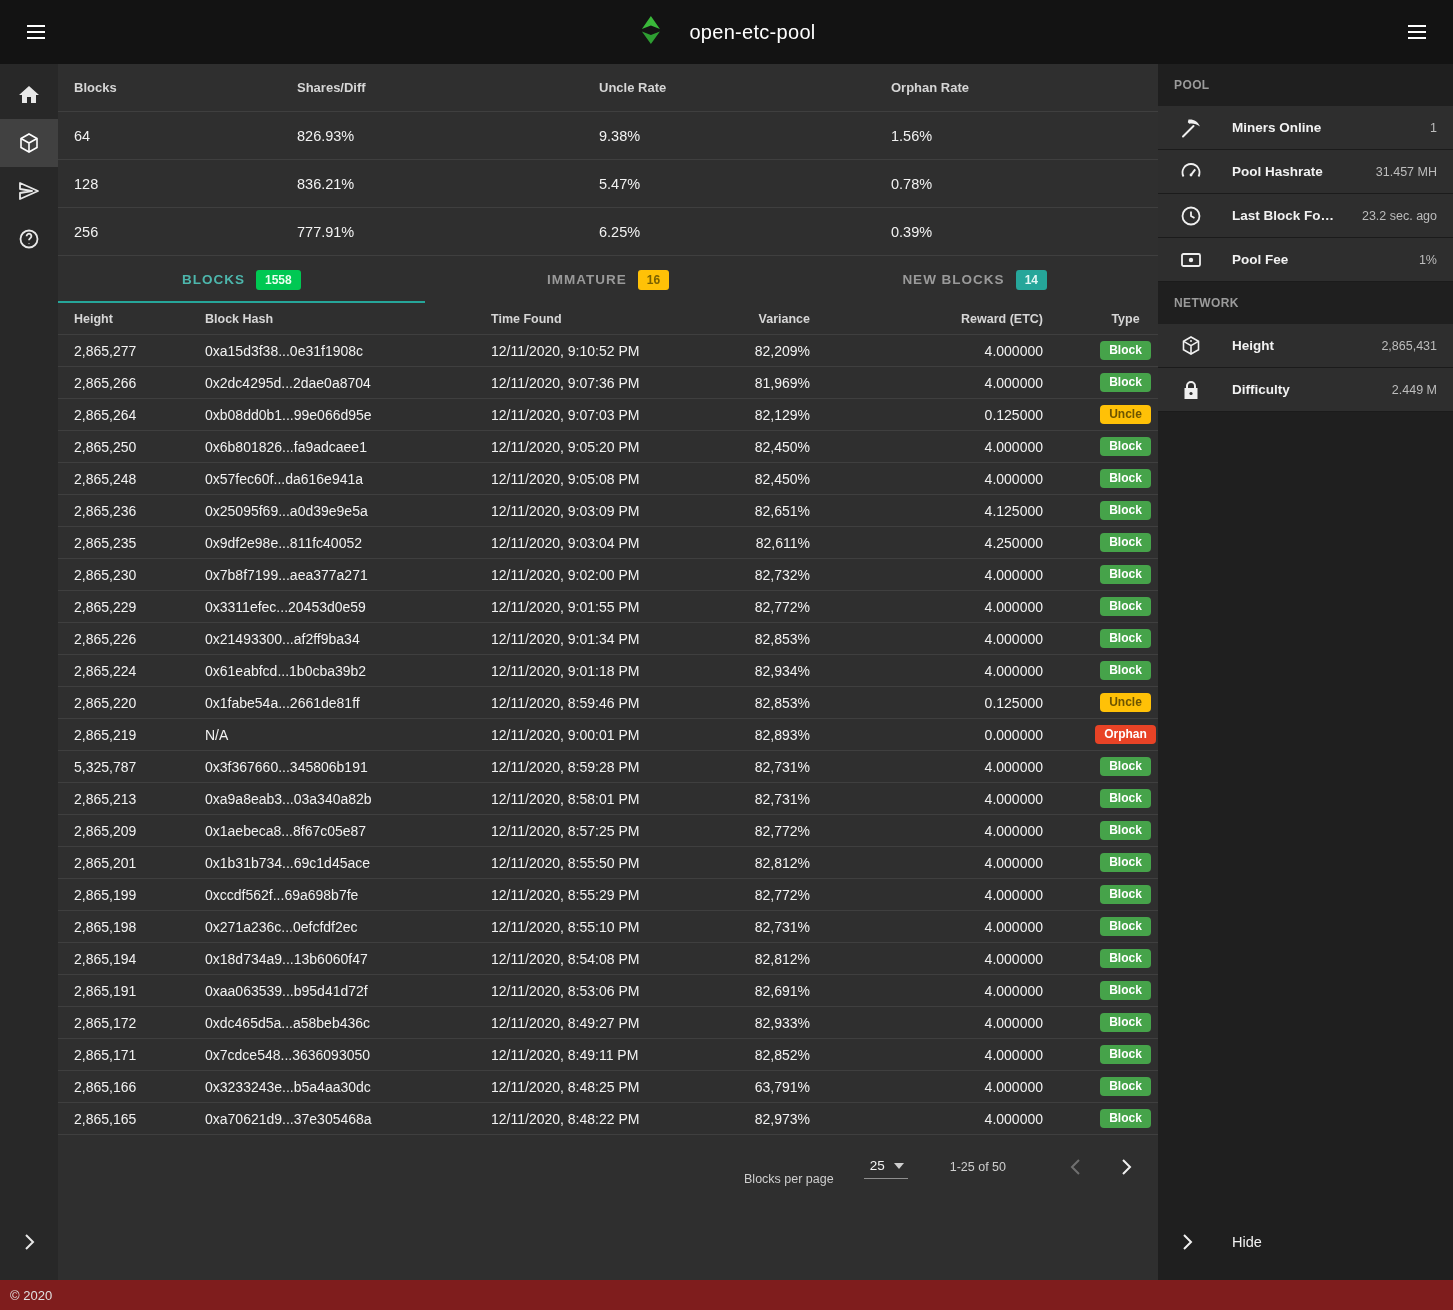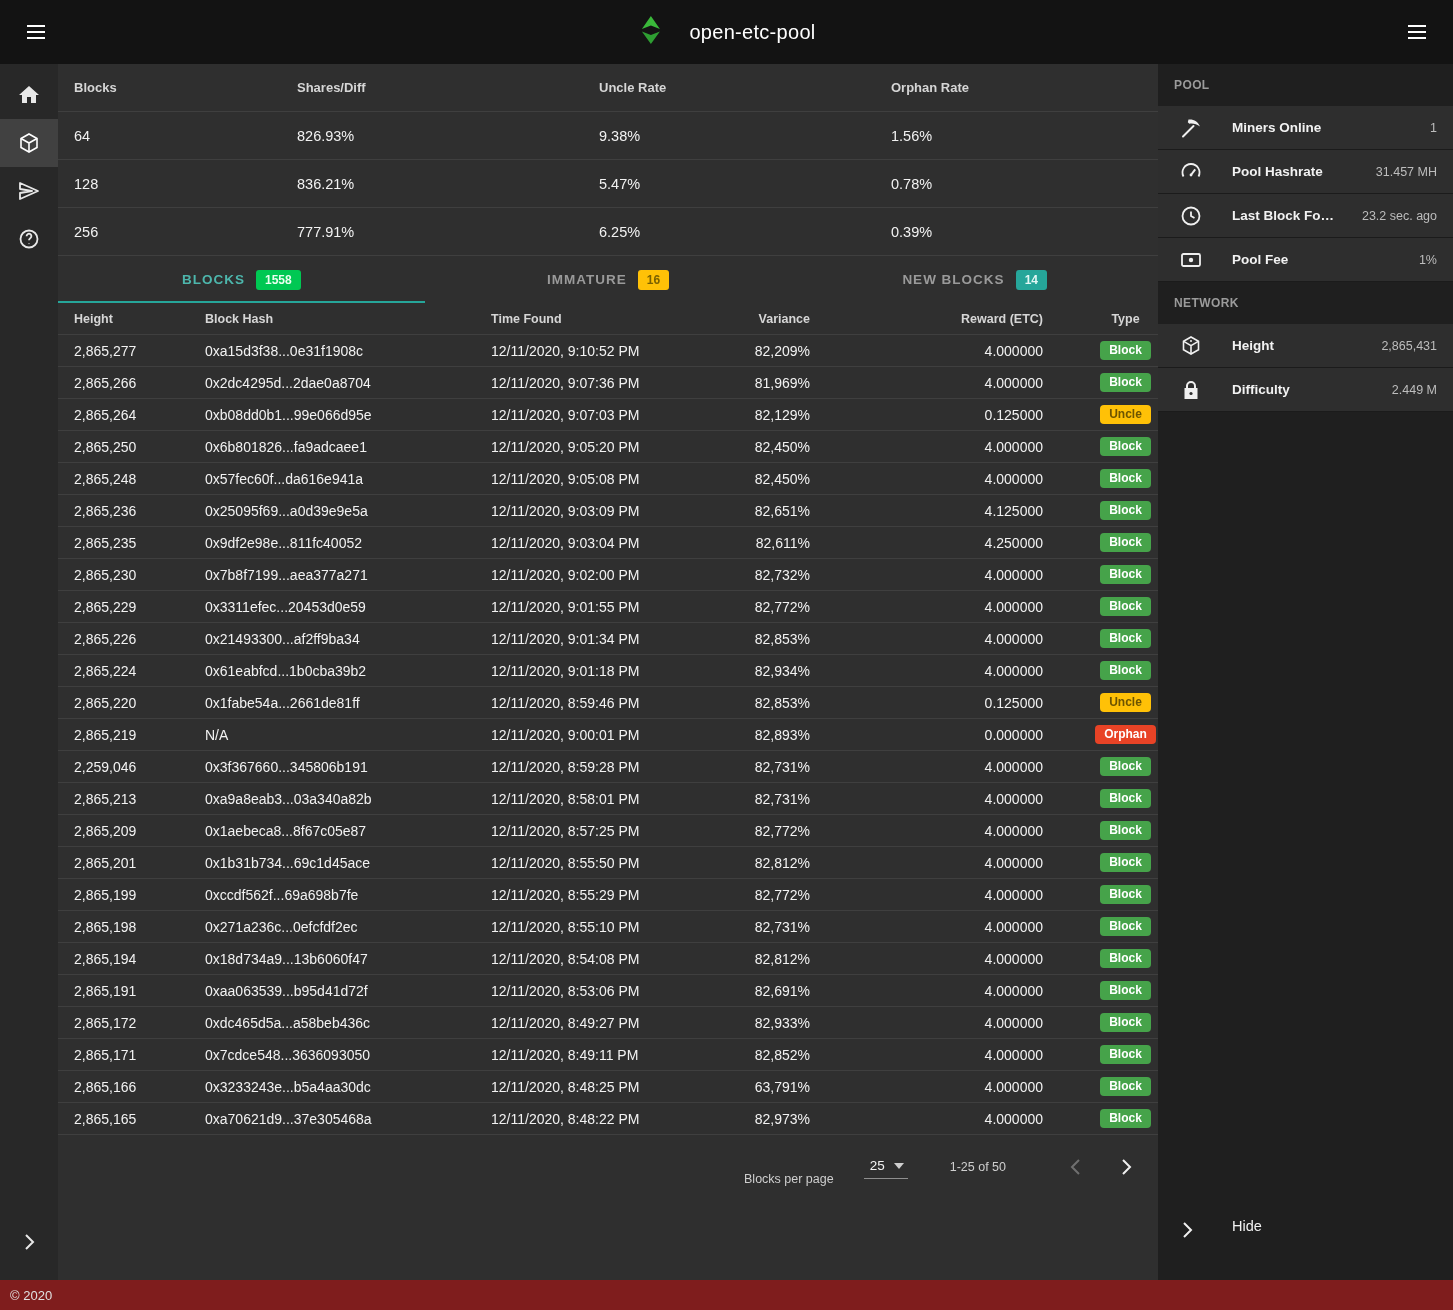--- a/index.html
+++ b/index.html
@@ -101,21 +101,21 @@
   }
   .panel-item {
     height: 44px; background: #2e2e2e; border-bottom: 1px solid #1b1b1b;
     display: flex; align-items: center; padding: 0 16px 0 21px;
   }
   .p-icon { width: 24px; height: 24px; flex: none; display: flex; align-items: center; justify-content: center; }
   .p-label { margin-left: 29px; font-size: 13.5px; font-weight: 700; color: #f2f2f2; white-space: nowrap; overflow: hidden; }
   .p-value { margin-left: auto; font-size: 12.5px; color: #bdbdbd; white-space: nowrap; }
   .panel-spacer { flex: 1; }
   .hide-row {
-    height: 48px; margin-bottom: 14px; display: flex; 
+    height: 48px; margin-bottom: 14px; display: flex; align-items: center;
     padding-left: 17px; cursor: pointer;
   }
   .hide-label { margin-left: 33px; font-size: 14.5px; color: #f2f2f2; }
 
   
   .footer {
     height: 30px; flex: none; background: #7f1d1d; display: flex; align-items: center;
     padding-left: 10px; font-size: 13px; color: #e0e0e0;
   }
 </style>
@@ -376,21 +376,21 @@
             <div class="td c-hash">N/A</div>
             <div class="td c-time">12/11/2020, 9:00:01 PM</div>
             <div class="td c-variance">82,893%</div>
             <div class="td c-reward">0.000000</div>
             <div class="td c-type">
               <span class="type-chip chip-orphan">Orphan</span>
             </div>
           </div>
 
           <div class="trow">
-            <div class="td c-height">2,259,046</div>
+            <div class="td c-height">5,325,787</div>
             <div class="td c-hash">0x3f367660...345806b191</div>
             <div class="td c-time">12/11/2020, 8:59:28 PM</div>
             <div class="td c-variance">82,731%</div>
             <div class="td c-reward">4.000000</div>
             <div class="td c-type">
               <span class="type-chip chip-block">Block</span>
             </div>
           </div>
 
           <div class="trow">

